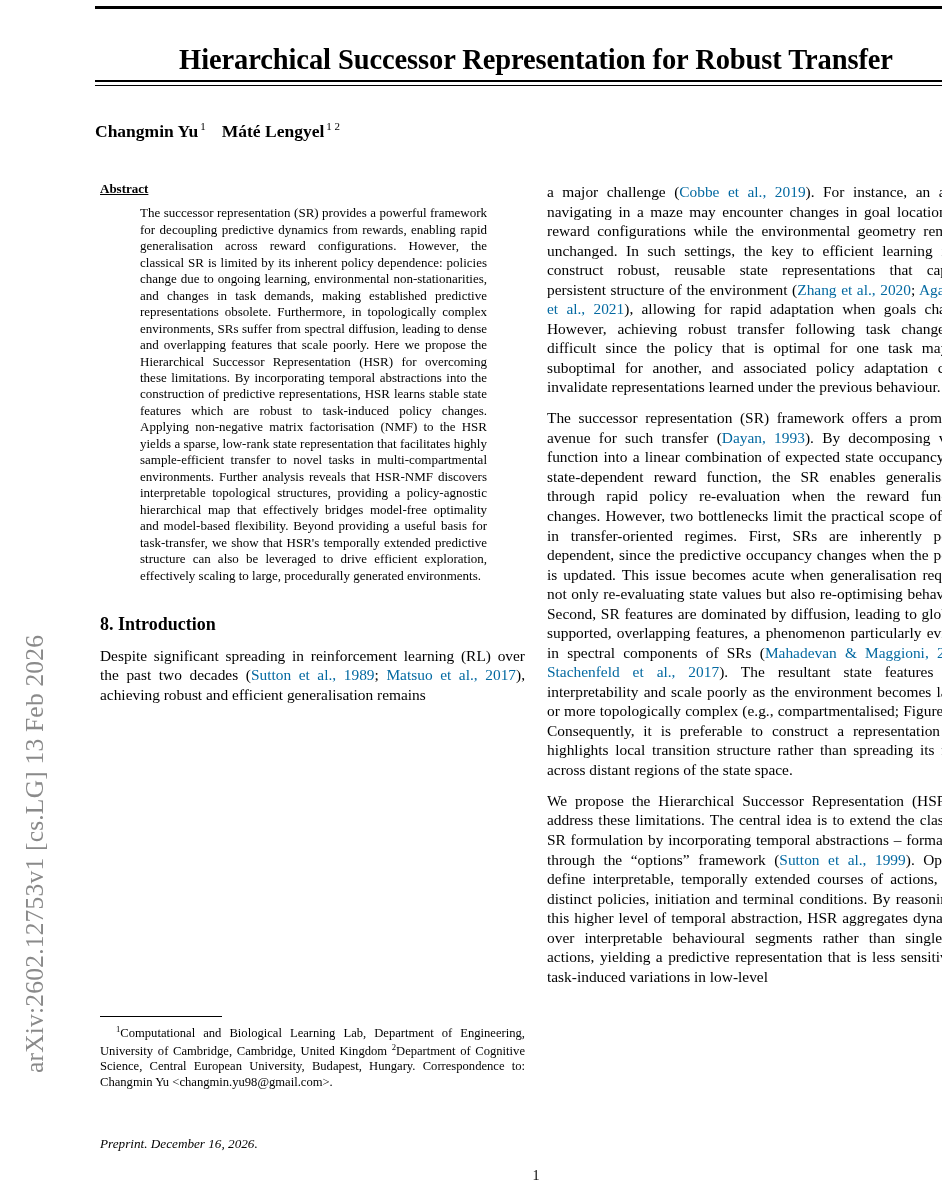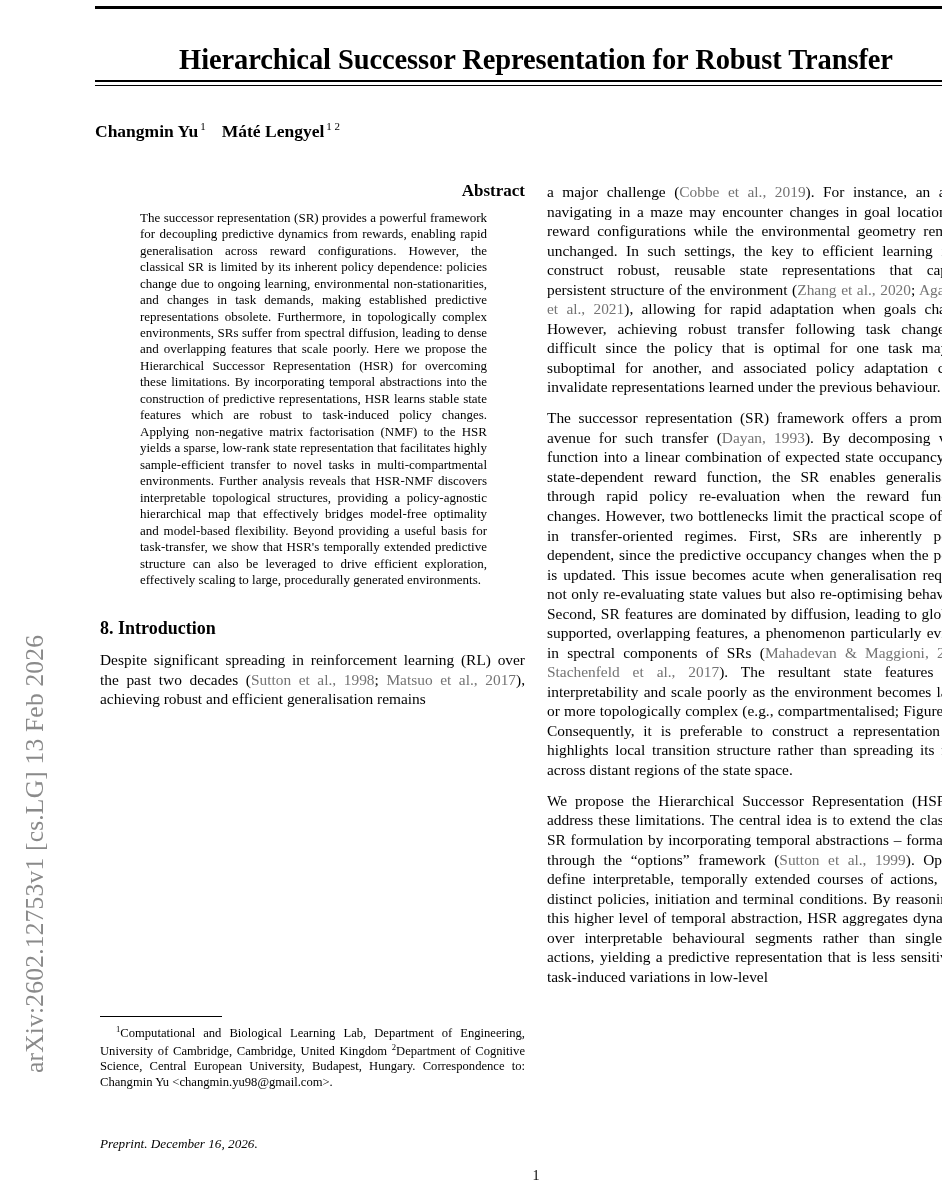--- a/index.html
+++ b/index.html
@@ -102,46 +102,47 @@
     font-size: 15.4px;
     line-height: 1.268;
     text-align: justify;
     text-justify: inter-word;
     hyphens: none;
   }
   #col-left  { left: 5px; }
   #col-right { left: 452px; }
 
   #abstract-heading {
-    text-align: right;
-    font-size: 17px;
+    text-align: left;
+    font-size: 13px;
     font-weight: bold;
     margin: 0 0 9px 0;
     line-height: 1.1;
+    text-decoration: underline;
   }
   .abstract-body {
     margin: 0;
     padding: 0 38px 0 40px;
     font-size: 13px;
     line-height: 1.268;
     text-align: justify;
   }
 
   .section-heading {
     font-size: 18px;
     font-weight: bold;
     margin: 0 0 11px 0;
     line-height: 1.15;
   }
   p.para {
     margin: 0 0 11.5px 0;
   }
   p.para:last-child { margin-bottom: 0; }
 
-  .cite { color: #737373; }
+  .cite { color: #0369a1; }
 
   
   #footnote-block {
     position: absolute;
     left: 5px;
     top: 1016px;
     width: 425px;
   }
   .footnote-rule {
     width: 122px;
@@ -199,21 +200,21 @@
 
   <div class="col" id="col-left">
 
     <div id="abstract-heading">Abstract</div>
     <p class="abstract-body">The successor representation (SR) provides a powerful framework for decoupling predictive dynamics from rewards, enabling rapid generalisation across reward configurations. However, the classical SR is limited by its inherent policy dependence: policies change due to ongoing learning, environmental non-stationarities, and changes in task demands, making established predictive representations obsolete. Furthermore, in topologically complex environments, SRs suffer from spectral diffusion, leading to dense and overlapping features that scale poorly. Here we propose the Hierarchical Successor Representation (HSR) for overcoming these limitations. By incorporating temporal abstractions into the construction of predictive representations, HSR learns stable state features which are robust to task-induced policy changes. Applying non-negative matrix factorisation (NMF) to the HSR yields a sparse, low-rank state representation that facilitates highly sample-efficient transfer to novel tasks in multi-compartmental environments. Further analysis reveals that HSR-NMF discovers interpretable topological structures, providing a policy-agnostic hierarchical map that effectively bridges model-free optimality and model-based flexibility. Beyond providing a useful basis for task-transfer, we show that HSR's temporally extended predictive structure can also be leveraged to drive efficient exploration, effectively scaling to large, procedurally generated environments.</p>
 
     <div style="height:30px"></div>
 
     <div class="section-heading">8. Introduction</div>
 
-    <p class="para"><span>Despite significant spreading in reinforcement learning (RL) over the past two decades (</span><span class="cite">Sutton et al., 1998</span><span>; </span><span class="cite">Matsuo et al., 2017</span><span>), achieving robust and efficient generalisation remains </span></p>
+    <p class="para"><span>Despite significant spreading in reinforcement learning (RL) over the past two decades (</span><span class="cite">Sutton et al., 1989</span><span>; </span><span class="cite">Matsuo et al., 2017</span><span>), achieving robust and efficient generalisation remains </span></p>
 
   </div>
 
   <div class="col" id="col-right">
 
     <p class="para"><span>a major challenge (</span><span class="cite">Cobbe et al., 2019</span><span>). For instance, an agent navigating in a maze may encounter changes in goal locations or reward configurations while the environmental geometry remains unchanged. In such settings, the key to efficient learning is to construct robust, reusable state representations that capture persistent structure of the environment (</span><span class="cite">Zhang et al., 2020</span><span>; </span><span class="cite">Agarwal et al., 2021</span><span>), allowing for rapid adaptation when goals change. However, achieving robust transfer following task changes is difficult since the policy that is optimal for one task may be suboptimal for another, and associated policy adaptation could invalidate representations learned under the previous behaviour.</span></p>
 
     <p class="para"><span>The successor representation (SR) framework offers a promising avenue for such transfer (</span><span class="cite">Dayan, 1993</span><span>). By decomposing value function into a linear combination of expected state occupancy and state-dependent reward function, the SR enables generalisation through rapid policy re-evaluation when the reward function changes. However, two bottlenecks limit the practical scope of SRs in transfer-oriented regimes. First, SRs are inherently policy dependent, since the predictive occupancy changes when the policy is updated. This issue becomes acute when generalisation requires not only re-evaluating state values but also re-optimising behaviour. Second, SR features are dominated by diffusion, leading to globally supported, overlapping features, a phenomenon particularly evident in spectral components of SRs (</span><span class="cite">Mahadevan &amp; Maggioni, 2007</span><span>; </span><span class="cite">Stachenfeld et al., 2017</span><span>). The resultant state features lack interpretability and scale poorly as the environment becomes larger or more topologically complex (e.g., compartmentalised; Figure </span><span class="cite">1b</span><span>). Consequently, it is preferable to construct a representation that highlights local transition structure rather than spreading its mass across distant regions of the state space.</span></p>
 
     <p class="para"><span>We propose the Hierarchical Successor Representation (HSR) to address these limitations. The central idea is to extend the classical SR formulation by incorporating temporal abstractions – formalised through the “options” framework (</span><span class="cite">Sutton et al., 1999</span><span>). Options define interpretable, temporally extended courses of actions, with distinct policies, initiation and terminal conditions. By reasoning at this higher level of temporal abstraction, HSR aggregates dynamics over interpretable behavioural segments rather than single-step actions, yielding a predictive representation that is less sensitive to task-induced variations in low-level</span></p>

